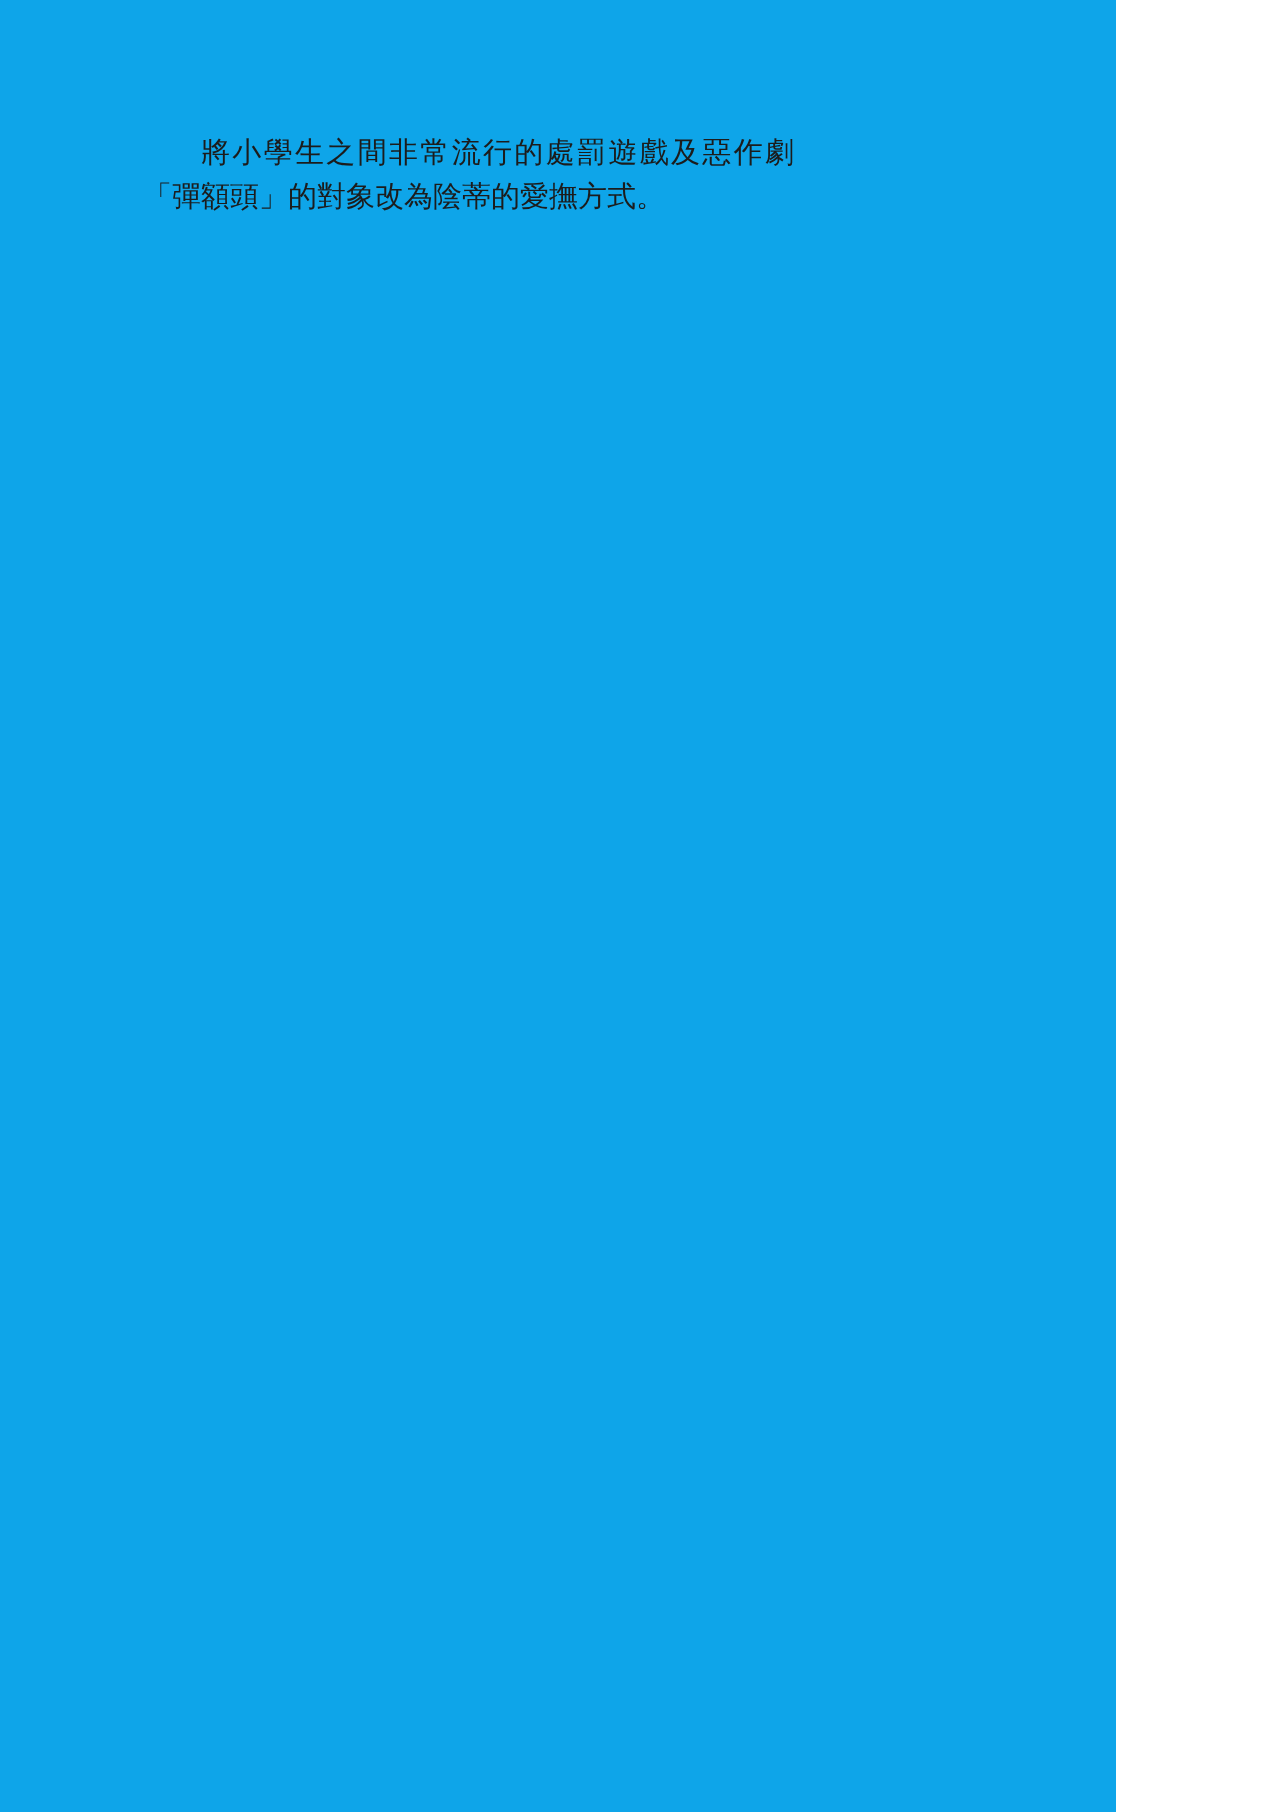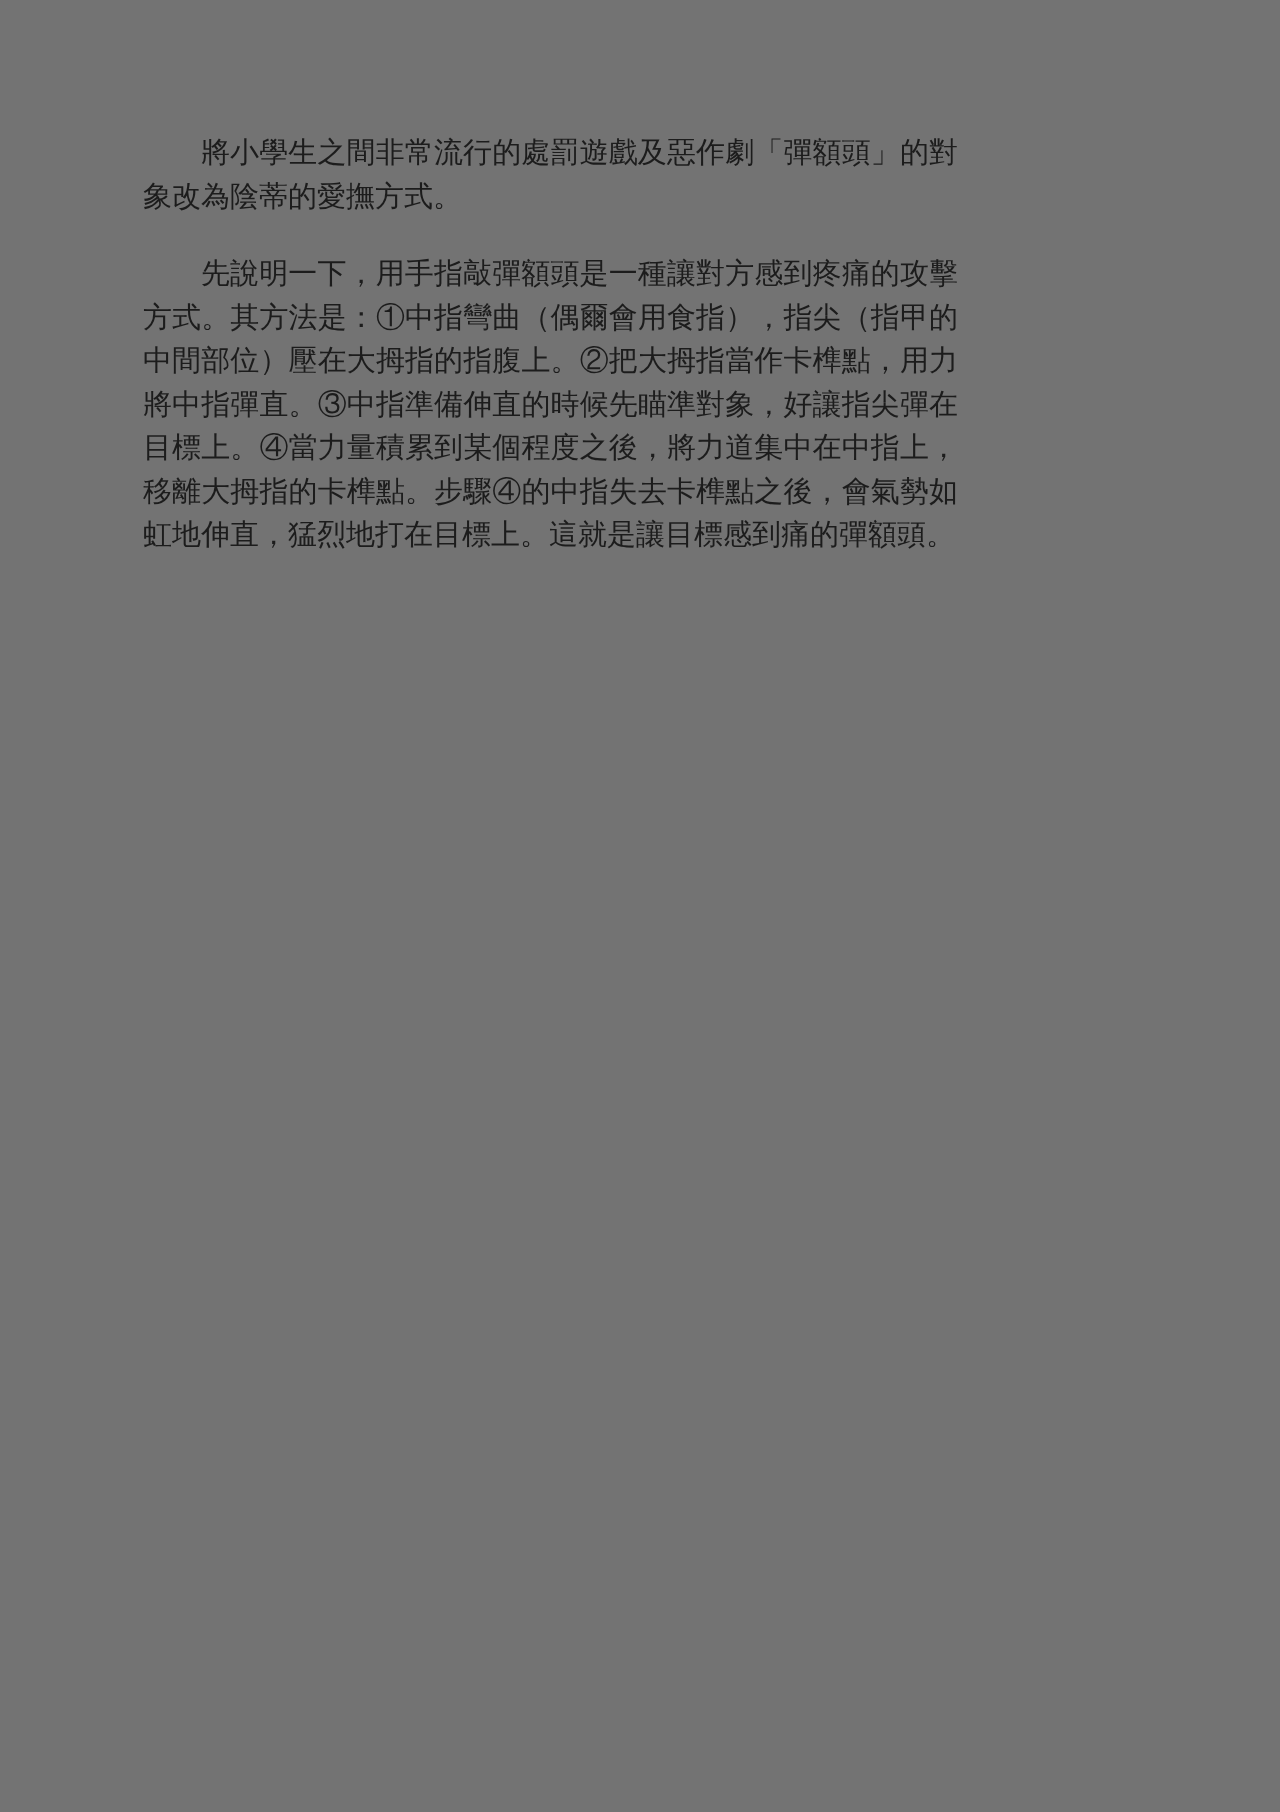--- a/index.html
+++ b/index.html
@@ -2,23 +2,23 @@
 <html lang="zh-Hant"><head>
 <meta charset="utf-8">
 <style>
   html, body {
     margin: 0;
     padding: 0;
     background: #ffffff;
   }
   .page {
     position: relative;
-    width: 1280px;
+    width: 1116px;
     height: 1812px;
-    background: #737373;
+    background: #0ea5e9;
     box-sizing: border-box;
     padding: 131px 322px 0 143px;
     font-family: "Liberation Sans", sans-serif;
     color: #1c1c1c;
   }
   .para {
     margin: 0 0 34px 0;
     font-size: 29px;
     line-height: 43.5px;
     text-indent: 2em;
@@ -26,14 +26,13 @@
     text-justify: inter-character;
     word-break: break-all;
     letter-spacing: 0;
   }
 </style>
 </head>
 <body>
 
 <div class="page">
   <p class="para">將小學生之間非常流行的處罰遊戲及惡作劇「彈額頭」的對象改為陰蒂的愛撫方式。</p>
-  <p class="para">先說明一下，用手指敲彈額頭是一種讓對方感到疼痛的攻擊方式。其方法是：①中指彎曲（偶爾會用食指），指尖（指甲的中間部位）壓在大拇指的指腹上。②把大拇指當作卡榫點，用力將中指彈直。③中指準備伸直的時候先瞄準對象，好讓指尖彈在目標上。④當力量積累到某個程度之後，將力道集中在中指上，移離大拇指的卡榫點。步驟④的中指失去卡榫點之後，會氣勢如虹地伸直，猛烈地打在目標上。這就是讓目標感到痛的彈額頭。</p>
 </div>
 
 </body></html>

